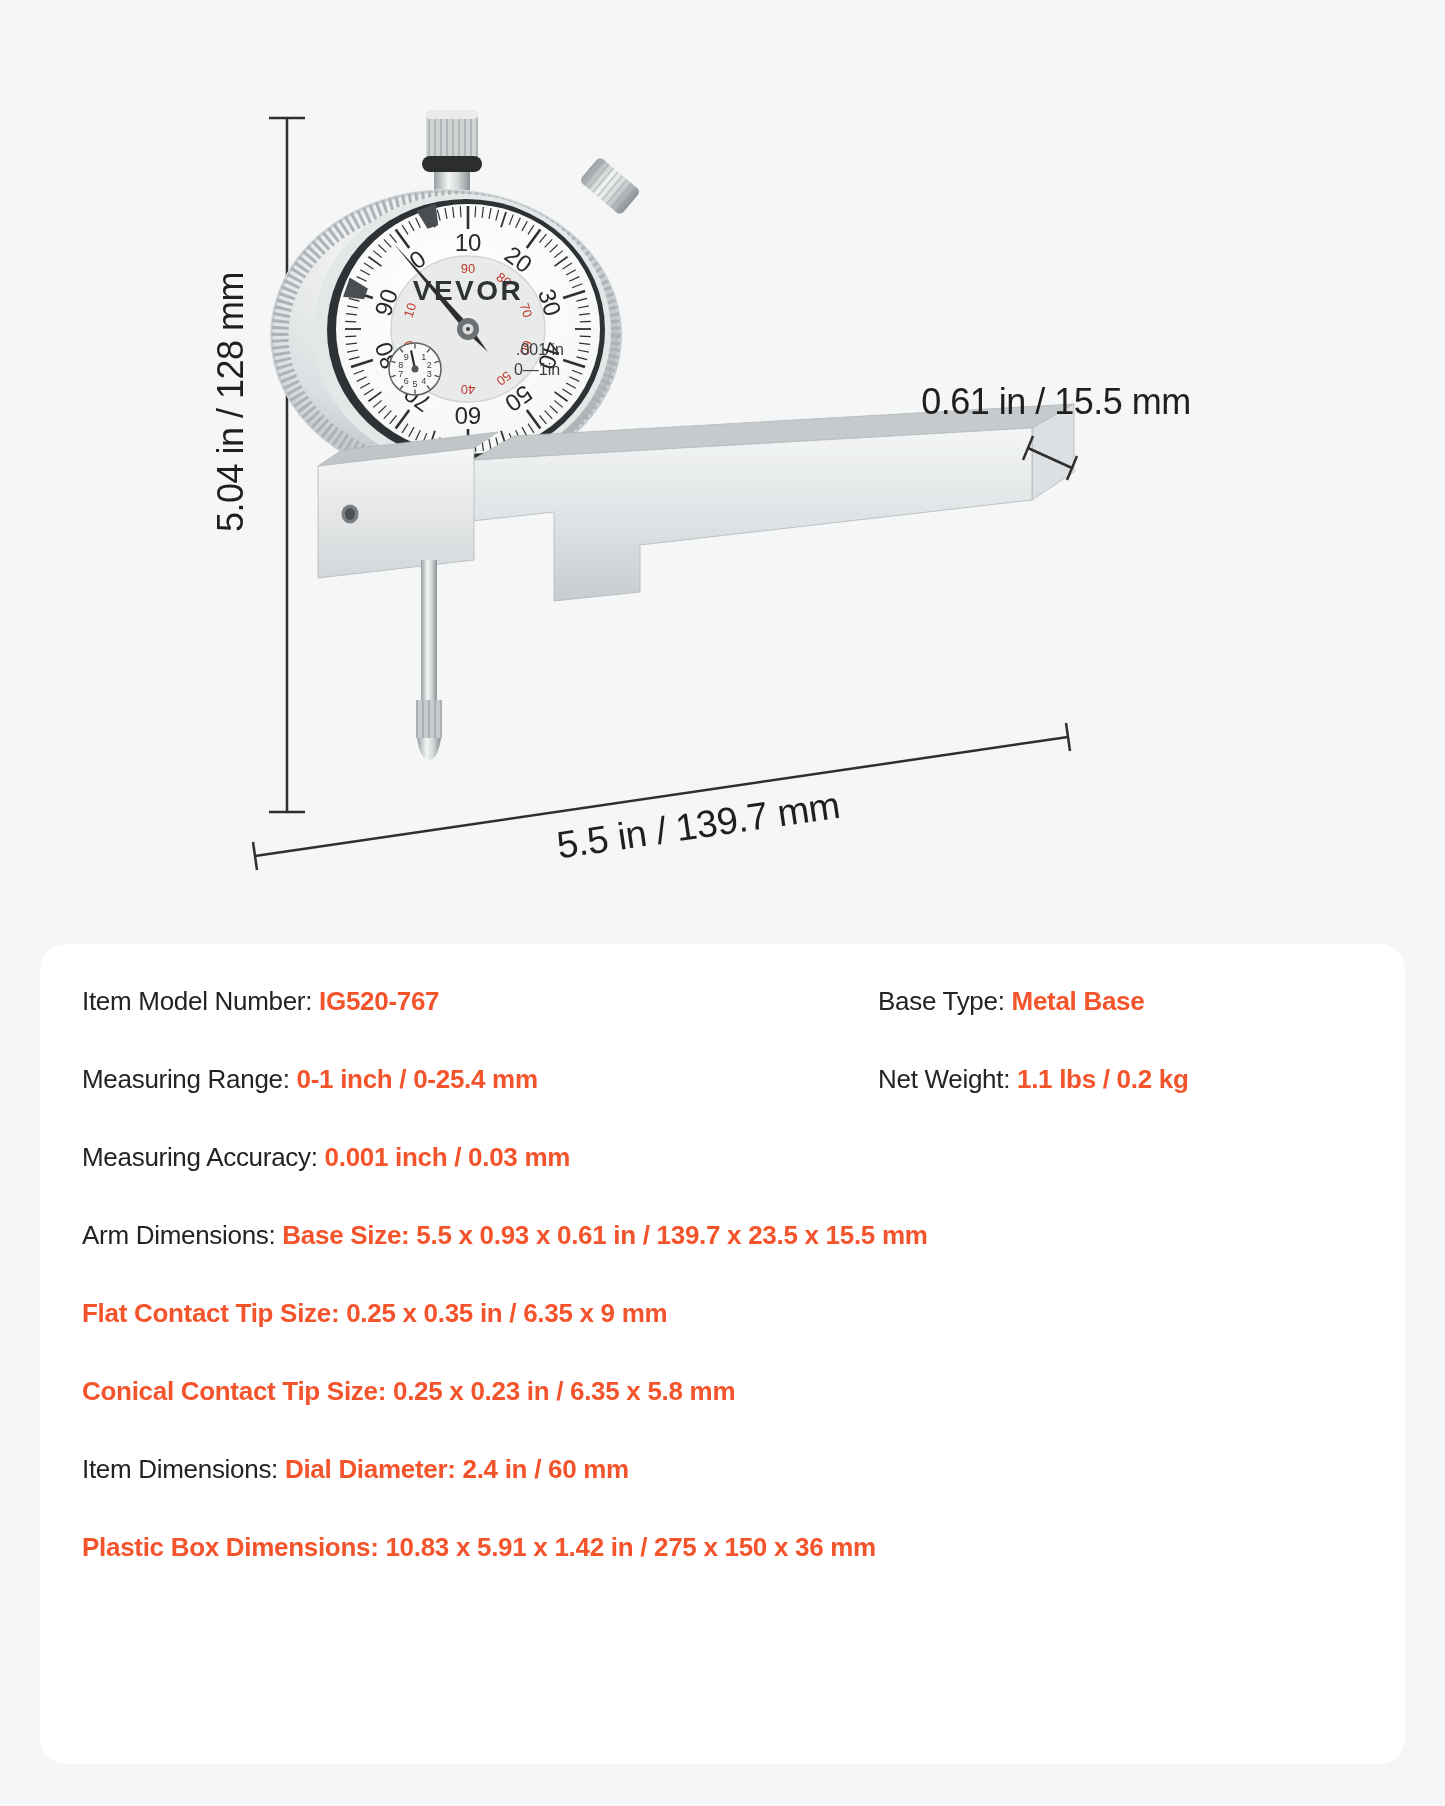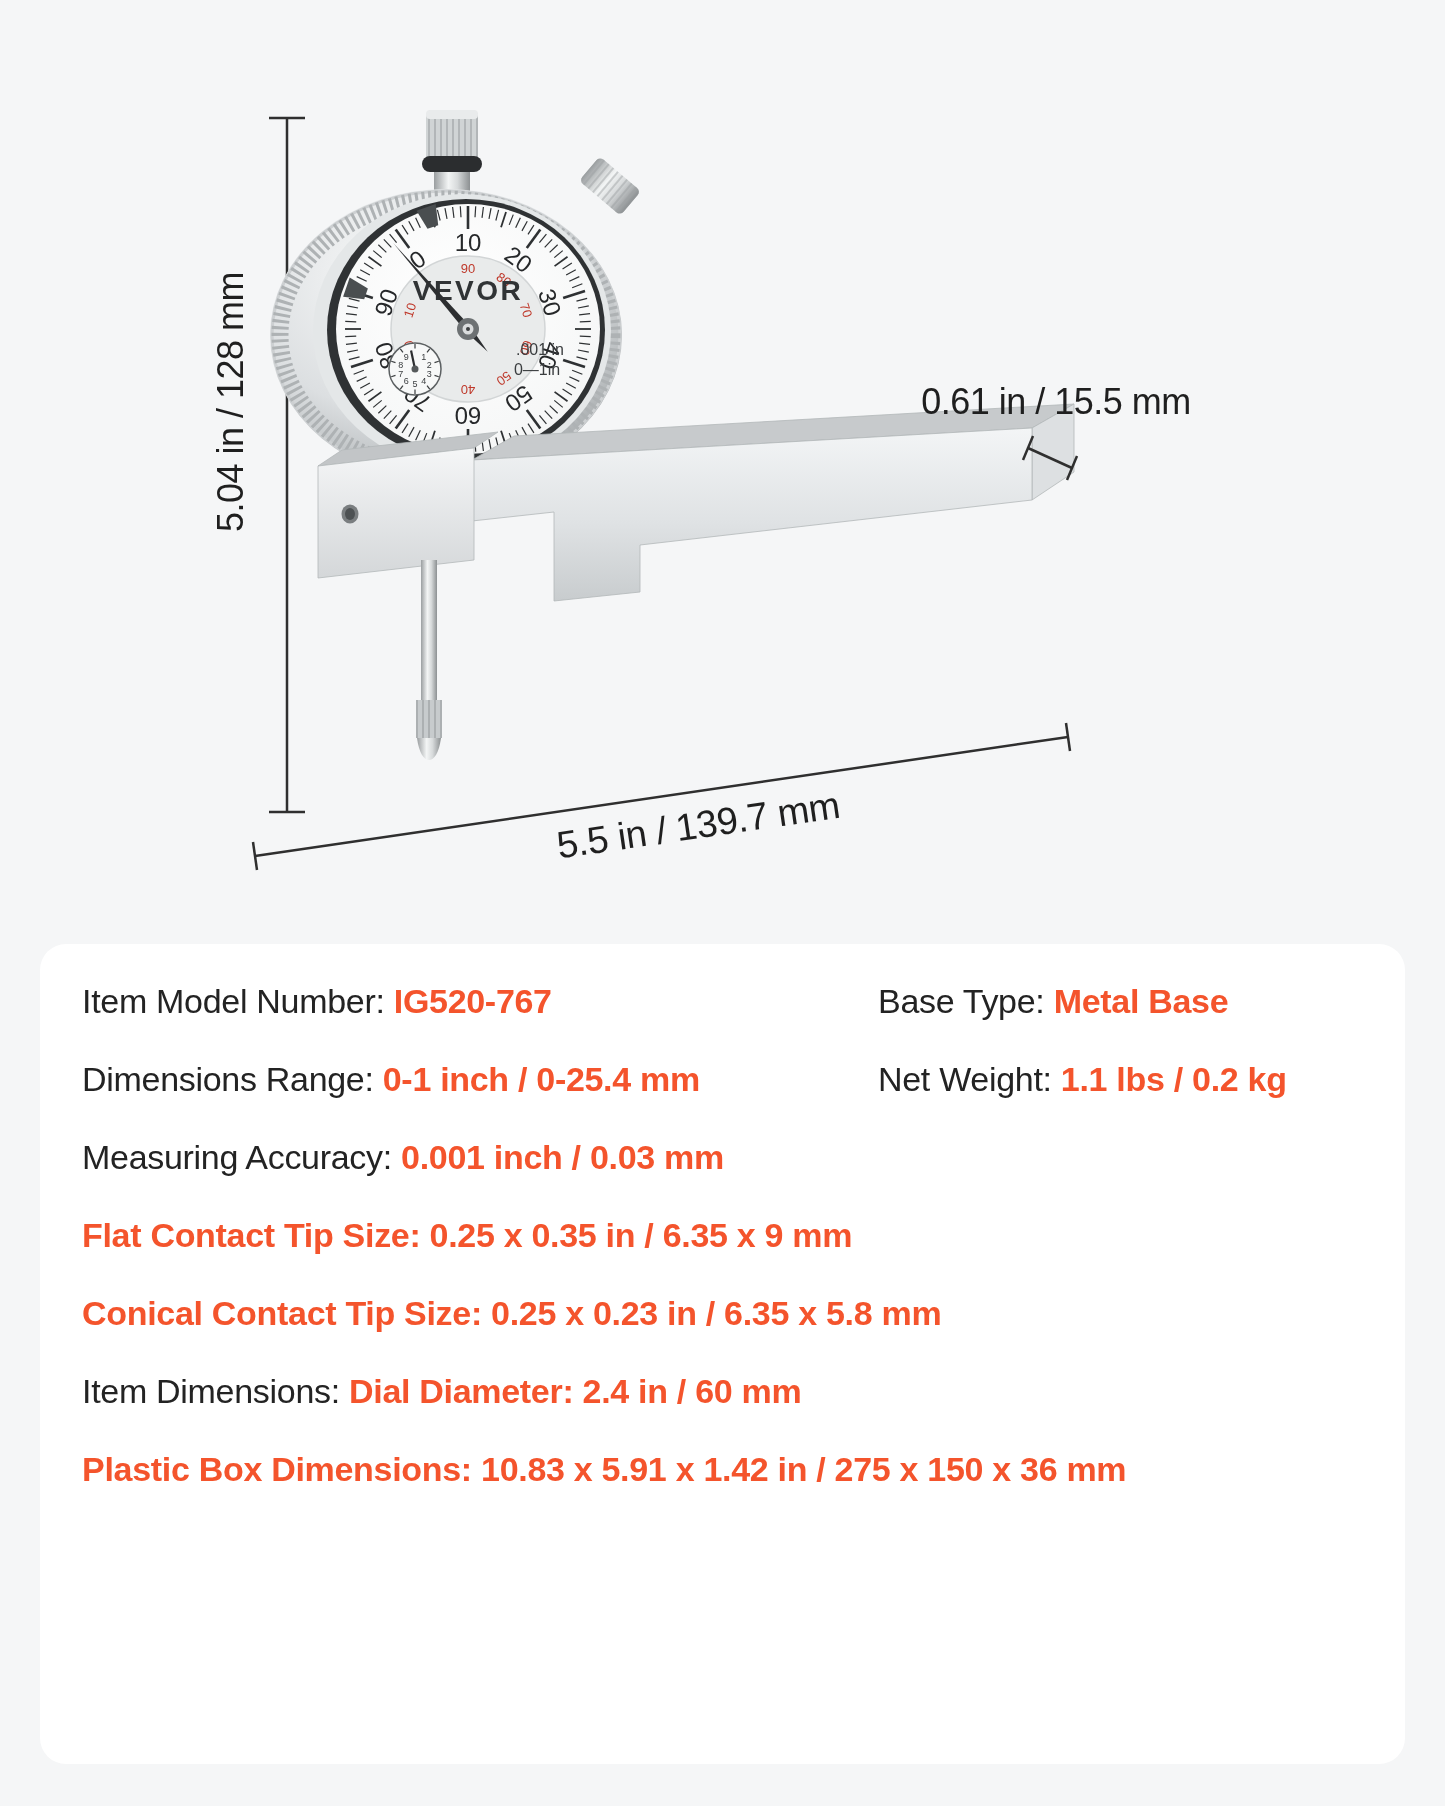--- a/index.html
+++ b/index.html
@@ -9,21 +9,21 @@
   .dimtxt{font-family:"Liberation Sans",sans-serif;fill:#1f1f1f;letter-spacing:-0.5px;}
   .dialnum{font-family:"Liberation Sans",sans-serif;fill:#26282a;}
   .rednum{font-family:"Liberation Sans",sans-serif;fill:#bf392b;}
   .brand{font-family:"Liberation Sans",sans-serif;font-weight:bold;fill:#303335;letter-spacing:2.5px;}
   .facelbl{font-family:"Liberation Sans",sans-serif;fill:#3a3d3f;}
   .subnum{font-family:"Liberation Sans",sans-serif;fill:#3a3d3f;}
   .spec-card{position:absolute;left:40px;top:944px;width:1365px;height:820px;
              background:#ffffff;border-radius:26px;}
   .spec-rows{padding:18px 42px 0 42px;}
   .spec-row{position:relative;height:78px;display:flex;align-items:center;}
-  .spec-cell{white-space:pre;font-size:34px;letter-spacing:-0.3px;line-height:1;}
+  .spec-cell{white-space:pre;font-size:26px;letter-spacing:-0.3px;line-height:1;}
   .spec-cell.right{position:absolute;left:796px;top:50%;transform:translateY(-50%);}
   .lab{color:#232323;}
   .val{color:#f4542c;font-weight:700;}
 </style>
 </head>
 <body>
 
 <div class="page">
 
   <svg class="hero" width="1445" height="944" viewBox="0 0 1445 944">
@@ -281,25 +281,28 @@
     </g>
   </svg>
 
   <div class="spec-card">
     <div class="spec-rows">
         <div class="spec-row">
           <div class="spec-cell"><span class="lab">Item Model Number: </span><span class="val">IG520-767</span></div>
           <div class="spec-cell right"><span class="lab">Base Type: </span><span class="val">Metal Base</span></div>
         </div>
         <div class="spec-row">
-          <div class="spec-cell"><span class="lab">Dimensions Range: </span><span class="val">0-1 inch / 0-25.4 mm</span></div>
+          <div class="spec-cell"><span class="lab">Measuring Range: </span><span class="val">0-1 inch / 0-25.4 mm</span></div>
           <div class="spec-cell right"><span class="lab">Net Weight: </span><span class="val">1.1 lbs / 0.2 kg</span></div>
         </div>
         <div class="spec-row">
           <div class="spec-cell"><span class="lab">Measuring Accuracy: </span><span class="val">0.001 inch / 0.03 mm</span></div>
+        </div>
+        <div class="spec-row">
+          <div class="spec-cell"><span class="lab">Arm Dimensions: </span><span class="val">Base Size: 5.5 x 0.93 x 0.61 in / 139.7 x 23.5 x 15.5 mm</span></div>
         </div>
         <div class="spec-row">
           <div class="spec-cell"><span class="lab"></span><span class="val">Flat Contact Tip Size: 0.25 x 0.35 in / 6.35 x 9 mm</span></div>
         </div>
         <div class="spec-row">
           <div class="spec-cell"><span class="lab"></span><span class="val">Conical Contact Tip Size: 0.25 x 0.23 in / 6.35 x 5.8 mm</span></div>
         </div>
         <div class="spec-row">
           <div class="spec-cell"><span class="lab">Item Dimensions: </span><span class="val">Dial Diameter: 2.4 in / 60 mm</span></div>
         </div>

